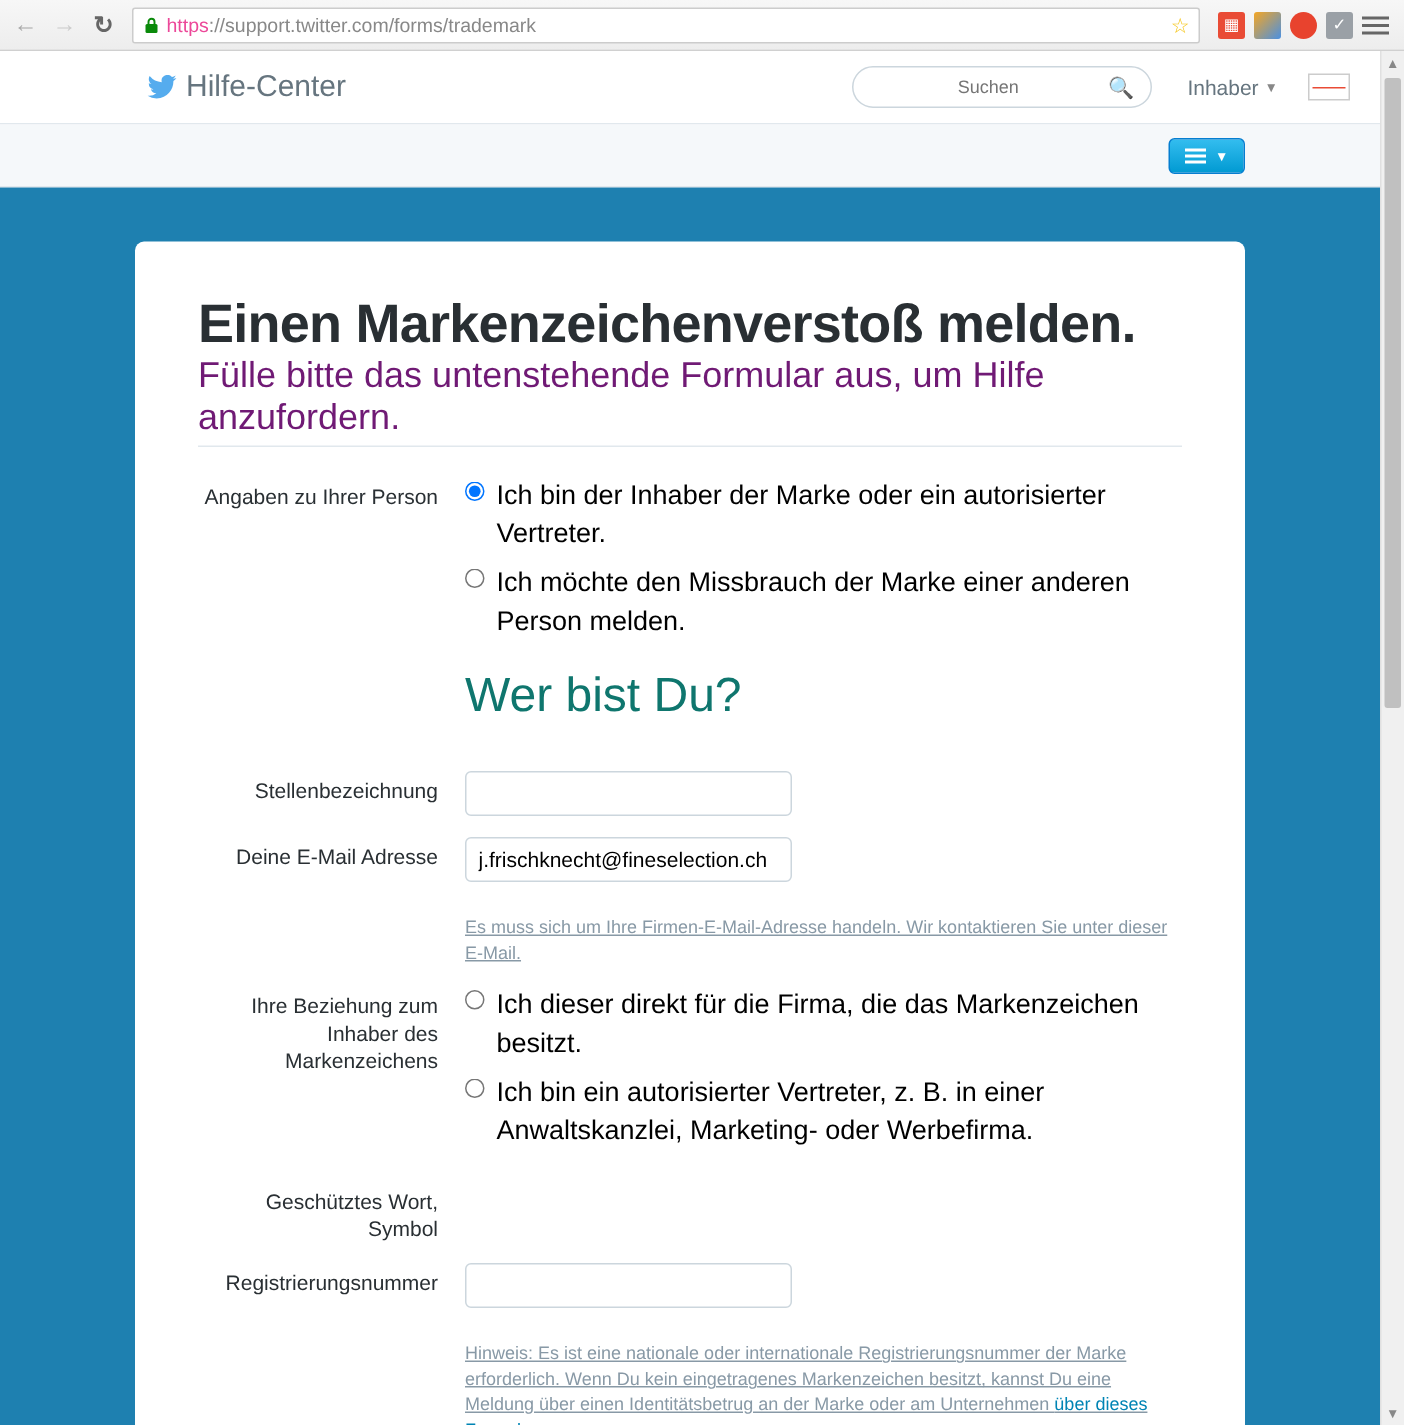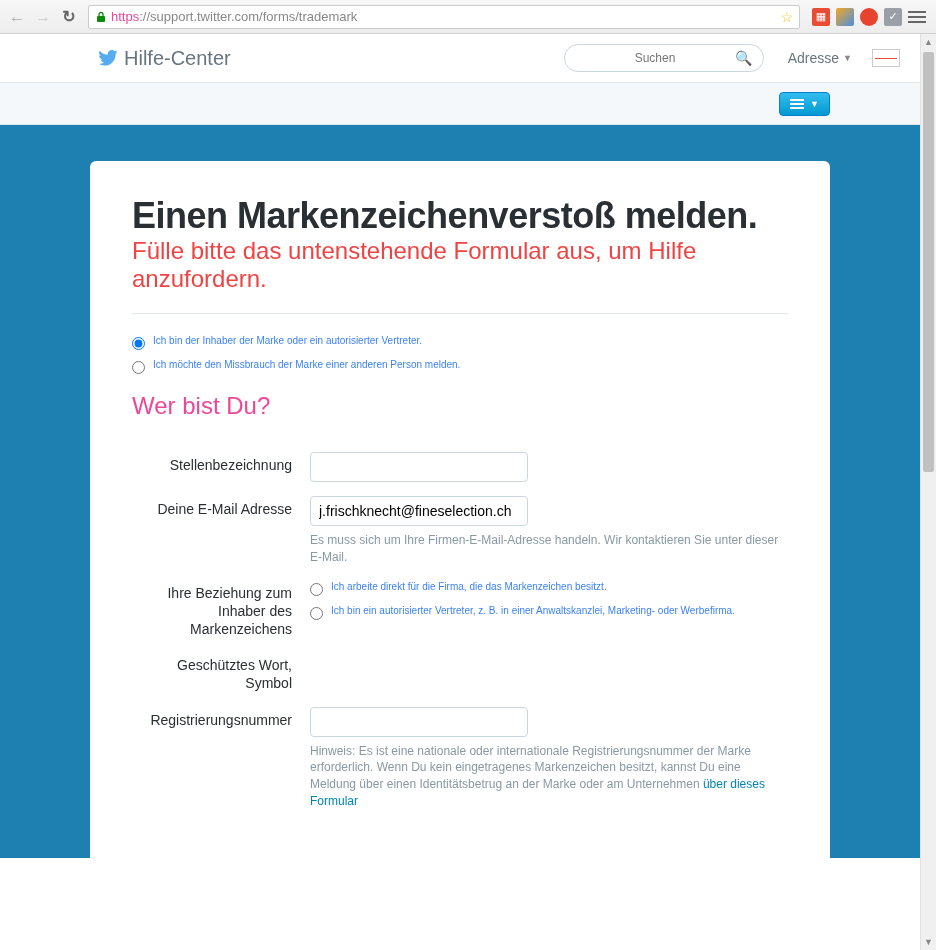--- a/index.html
+++ b/index.html
@@ -52,31 +52,31 @@
 .subnav { background: #f5f8fa; border-bottom: 1px solid #e1e8ed; height: 42px; display: flex; justify-content: flex-end; align-items: center; padding-right: 90px; }
 .menu-toggle { background: linear-gradient(#33bdef,#019ad2); border: 1px solid #057ed0; border-radius: 4px; padding: 6px 10px; display: flex; align-items: center; gap: 6px; cursor: pointer; }
 .menu-toggle .bars { display: flex; flex-direction: column; gap: 2px; }
 .menu-toggle .bars div { width: 14px; height: 2px; background: #fff; }
 .menu-toggle .cd { color: #fff; font-size: 9px; }
 
 
 .blueband { background: #1e80b0; padding: 36px 90px 0 90px; min-height: 430px; }
 .card { background: #fff; border-radius: 6px 6px 0 0; padding: 34px 42px 40px 42px; }
 h1 { font-size: 36px; font-weight: bold; color: #292f33; letter-spacing: -0.5px; }
-h2 { font-size: 24px; font-weight: normal; color: #ef4444; padding-bottom: 20px; border-bottom: 1px solid #e1e8ed; margin-bottom: 14px; }
-h3 { font-size: 24px; font-weight: normal; color: #ec4899; margin: 18px 0; }
+h2 { font-size: 24px; font-weight: normal; color: #701a75; padding-bottom: 4px; border-bottom: 1px solid #e1e8ed; margin-bottom: 14px; }
+h3 { font-size: 32px; font-weight: normal; color: #0f766e; margin: 18px 0; }
 
 .form-row { display: flex; margin-bottom: 8px; padding-top: 6px; }
 .form-label { width: 178px; text-align: right; padding-right: 18px; font-size: 14px; color: #292f33; padding-top: 4px; line-height: 1.3; }
 .form-ctrl { flex: 1; }
 .radio-row { display: flex; align-items: flex-start; gap: 8px; margin-bottom: 8px; }
 .radio-row input { margin-top: 3px; }
-.radio-row span { font-size: 10px; color: #3b82f6; line-height: 1.4; text-align: right; }
+.radio-row span { font-size: 18px; color: #000000; line-height: 1.4; }
 .text-input { width: 218px; height: 30px; border: 1px solid #ccd6dd; border-radius: 4px; padding: 0 8px; font-size: 14px; }
-.help-text { font-size: 12px; color: #8899a6; margin-top: 6px; line-height: 1.4; max-width: 520px; }
+.help-text { font-size: 12px; color: #8899a6; margin-top: 22px; line-height: 1.4; max-width: 520px; text-decoration: underline; }
 .help-text a { color: #0084b4; text-decoration: none; }
 </style>
 </head>
 <body>
 
 <div class="browser-bar">
   <div class="nav-btn back">←</div>
   <div class="nav-btn fwd">→</div>
   <div class="nav-btn reload">↻</div>
   <div class="url-bar">
@@ -107,21 +107,21 @@
       <svg class="twitter-logo" viewBox="0 0 24 20">
           <path fill="#55acee" d="M24 2.4a9.8 9.8 0 0 1-2.8.8 4.9 4.9 0 0 0 2.2-2.7 9.9 9.9 0 0 1-3.1 1.2A4.9 4.9 0 0 0 11.8 6a13.9 13.9 0 0 1-10.1-5.1 4.9 4.9 0 0 0 1.5 6.6A4.9 4.9 0 0 1 1 6.9v.1a4.9 4.9 0 0 0 3.9 4.8 4.9 4.9 0 0 1-2.2.1 4.9 4.9 0 0 0 4.6 3.4A9.9 9.9 0 0 1 0 17.3a13.9 13.9 0 0 0 7.5 2.2c9.1 0 14-7.5 14-14v-.6A10 10 0 0 0 24 2.4z"></path>
         </svg>
       <span class="brand">Hilfe-Center</span>
       <div class="topnav-spacer"></div>
       <div class="search-box">
         <input class="search-input" placeholder="Suchen" style="">
         <span class="search-icon">🔍</span>
       </div>
       <div class="lang">
-        <span>Adresse</span>
+        <span>Inhaber</span>
         <span class="caret-down">▼</span>
       </div>
       <div class="chart-sm"></div>
     </div>
 
     <div class="subnav">
       <div class="menu-toggle">
         <div class="bars">
             <div></div>
             <div></div>
@@ -130,20 +130,21 @@
         <span class="cd">▼</span>
       </div>
     </div>
 
     <div class="blueband">
       <div class="card">
         <h1>Einen Markenzeichenverstoß melden.</h1>
         <h2>Fülle bitte das untenstehende Formular aus, um Hilfe anzufordern.</h2>
 
         <div class="form-row">
+          <div class="form-label">Angaben zu Ihrer Person</div>
           <div class="form-ctrl">
             <label class="radio-row">
               <input type="radio" name="person" checked="" style="">
               <span>Ich bin der Inhaber der Marke oder ein autorisierter Vertreter.</span>
             </label>
             <label class="radio-row">
               <input type="radio" name="person" style="">
               <span>Ich möchte den Missbrauch der Marke einer anderen Person melden.</span>
             </label>
             <h3>Wer bist Du?</h3>
@@ -162,21 +163,21 @@
             <input class="text-input" value="j.frischknecht@fineselection.ch" style="">
             <div class="help-text">Es muss sich um Ihre Firmen-E-Mail-Adresse handeln. Wir kontaktieren Sie unter dieser E-Mail.</div>
           </div>
         </div>
 
         <div class="form-row">
           <div class="form-label">Ihre Beziehung zum Inhaber des Markenzeichens</div>
           <div class="form-ctrl">
             <label class="radio-row">
               <input type="radio" name="rel" style="">
-              <span>Ich arbeite direkt für die Firma, die das Markenzeichen besitzt.</span>
+              <span>Ich dieser direkt für die Firma, die das Markenzeichen besitzt.</span>
             </label>
             <label class="radio-row">
               <input type="radio" name="rel" style="">
               <span>Ich bin ein autorisierter Vertreter, z. B. in einer Anwaltskanzlei, Marketing- oder Werbefirma.</span>
             </label>
           </div>
         </div>
 
         <div class="form-row">
           <div class="form-label">Geschütztes Wort, Symbol</div>

